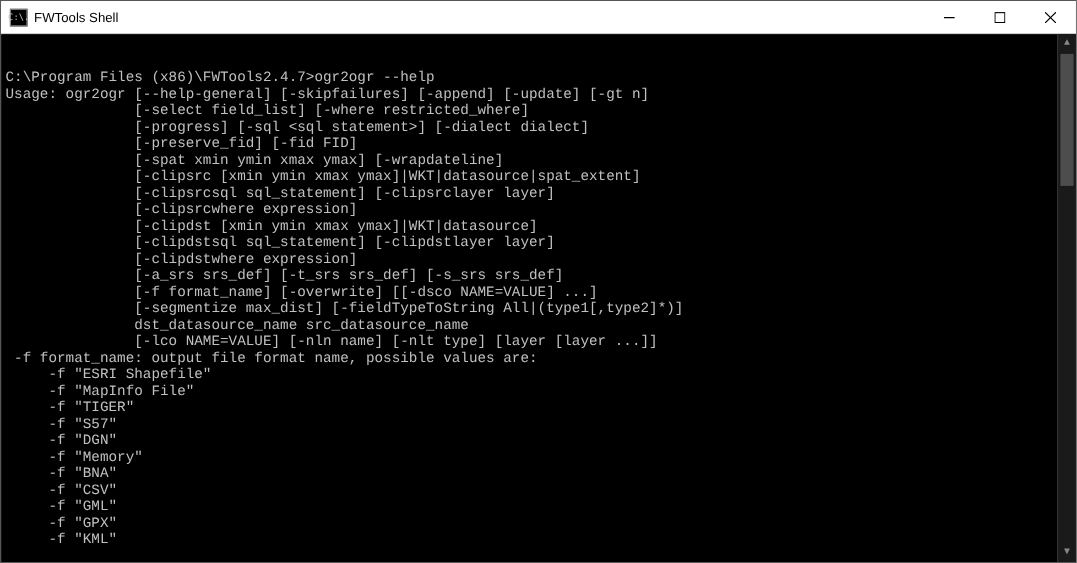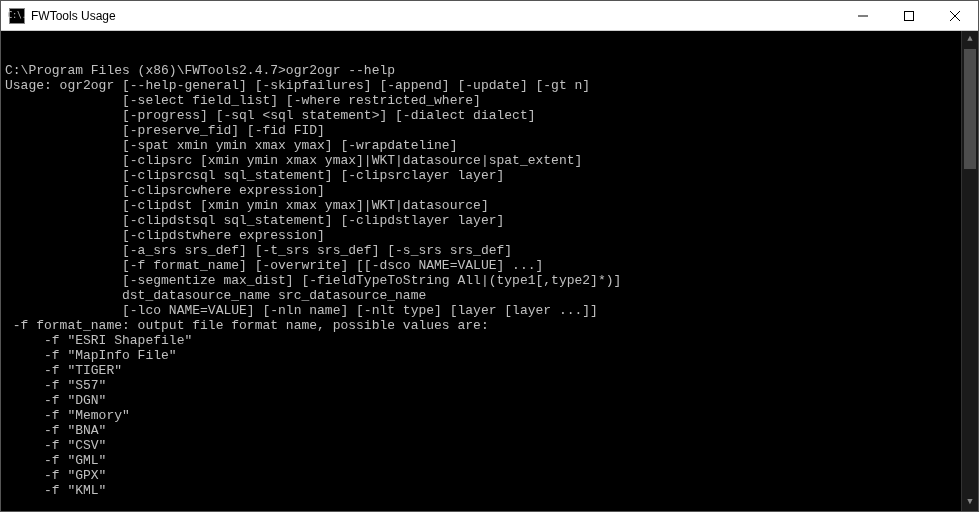--- a/index.html
+++ b/index.html
@@ -115,21 +115,21 @@
     letter-spacing: 2px;
     pointer-events: none;
   }
 </style>
 </head>
 <body>
 
 <div class="window">
   <div class="titlebar">
     <span class="titlebar-icon">C:\.</span>
-    <span class="titlebar-title">FWTools Usage</span>
+    <span class="titlebar-title">FWTools Shell</span>
     <div class="win-controls">
       <button class="win-btn">
         <svg width="10" height="10">
             <line x1="0" y1="5" x2="10" y2="5" stroke="#000" stroke-width="1"></line>
           </svg>
       </button>
       <button class="win-btn">
         <svg width="10" height="10">
             <rect x="0.5" y="0.5" width="9" height="9" fill="none" stroke="#000" stroke-width="1"></rect>
           </svg>

